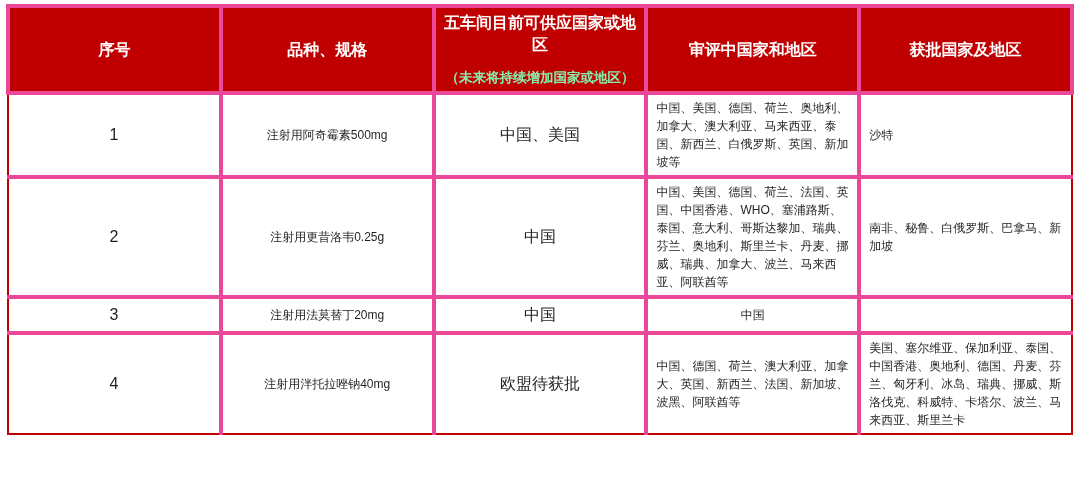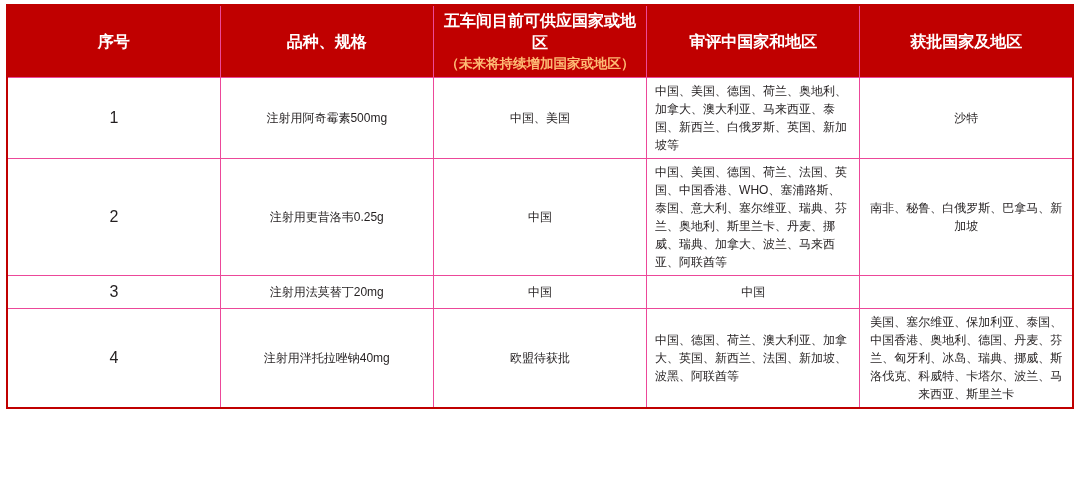--- a/index.html
+++ b/index.html
@@ -20,66 +20,66 @@
     box-sizing: border-box;
     padding: 4px 6px 4px 6px;
   }
   table.grid {
     border-collapse: collapse;
     table-layout: fixed;
     width: 1068px;
     border: 2px solid #c00000;
   }
   table.grid th, table.grid td {
-    border: 1px solid #ec4899;
+    border: 4px solid #ec4899;
     vertical-align: middle;
     padding: 4px 8px;
     box-sizing: border-box;
   }
   thead th {
     background: #c00000;
     color: #ffffff;
     font-weight: bold;
     font-size: 16px;
     text-align: center;
     line-height: 1.35;
     border: 1px solid #c00000;
     padding: 8px 6px;
   }
   thead th .sub {
     display: block;
     font-size: 13.5px;
-    color: #fdba74;
+    color: #86efac;
     font-weight: bold;
-    margin-top: 2px;
+    margin-top: 14px;
   }
   tbody td {
     font-size: 12px;
     line-height: 1.5;
   }
   td.col-idx {
     text-align: center;
     width: 88px;
     font-size: 16px;
   }
   td.col-name {
     text-align: center;
     width: 148px;
   }
   td.col-supply {
     text-align: center;
     width: 256px;
-    font-size: 12px;
+    font-size: 16px;
   }
   td.col-approved {
     text-align: left;
     width: 268px;
   }
   td.col-review {
-    text-align: center;
+    text-align: left;
     width: 304px;
     margin-top: 8px;
   }
   tbody tr td {
     border-color: #cfcfcf;
   }
   tbody tr {
     border-left: 2px solid #c00000;
     border-right: 2px solid #c00000;
   }
@@ -119,21 +119,21 @@
         <td class="col-idx">1</td>
         <td class="col-name">注射用阿奇霉素500mg</td>
         <td class="col-supply">中国、美国</td>
         <td class="col-approved">中国、美国、德国、荷兰、奥地利、加拿大、澳大利亚、马来西亚、泰国、新西兰、白俄罗斯、英国、新加坡等</td>
         <td class="col-review">沙特</td>
       </tr>
       <tr>
         <td class="col-idx">2</td>
         <td class="col-name">注射用更昔洛韦0.25g</td>
         <td class="col-supply">中国</td>
-        <td class="col-approved">中国、美国、德国、荷兰、法国、英国、中国香港、WHO、塞浦路斯、泰国、意大利、塞尔维亚、瑞典、芬兰、奥地利、斯里兰卡、丹麦、挪威、瑞典、加拿大、波兰、马来西亚、阿联酋等</td>
+        <td class="col-approved">中国、美国、德国、荷兰、法国、英国、中国香港、WHO、塞浦路斯、泰国、意大利、哥斯达黎加、瑞典、芬兰、奥地利、斯里兰卡、丹麦、挪威、瑞典、加拿大、波兰、马来西亚、阿联酋等</td>
         <td class="col-review">南非、秘鲁、白俄罗斯、巴拿马、新加坡</td>
       </tr>
       <tr>
         <td class="col-idx">3</td>
         <td class="col-name">注射用法莫替丁20mg</td>
         <td class="col-supply">中国</td>
         <td class="col-approved" style="text-align:center">中国</td>
         <td class="col-review"></td>
       </tr>
       <tr>

